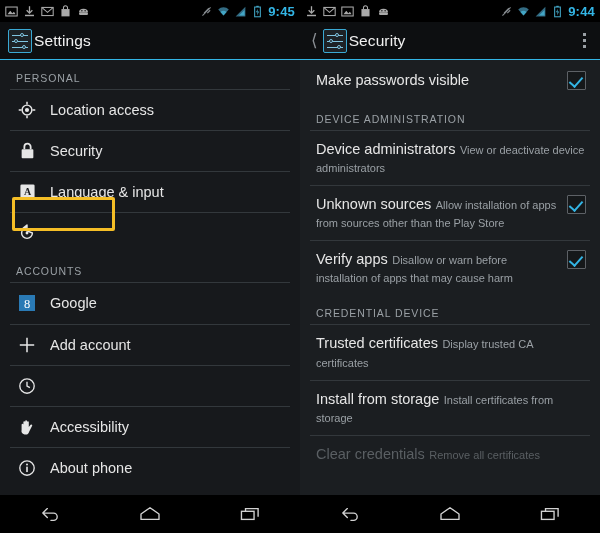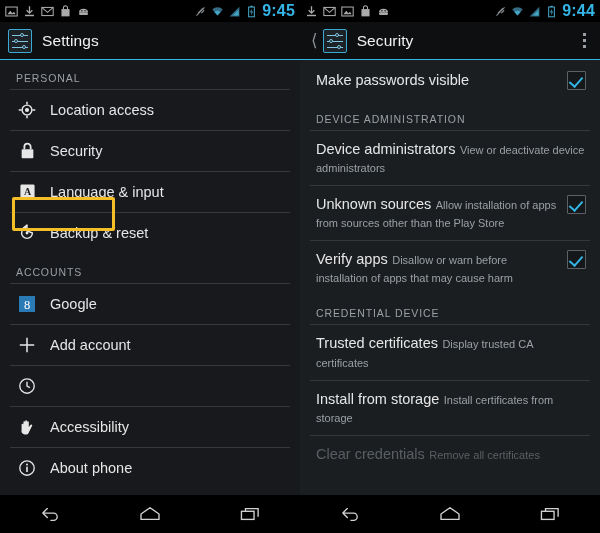--- a/index.html
+++ b/index.html
@@ -16,21 +16,21 @@
   .panel.right { background: #1b1e21; }
 
   
   .statusbar {
     height: 22px; background: #000; display: flex; align-items: center;
     padding: 0 5px; flex: 0 0 22px;
   }
   .sb-left { display: flex; align-items: center; gap: 5px; }
   .sb-right { margin-left: auto; display: flex; align-items: center; gap: 4px; }
   .sb-ico { width: 13px; height: 13px; display: block; opacity: .85; }
-  .sb-time { color: #33b5e5; font-size: 16px; font-weight: bold; letter-spacing: .2px; }
+  .sb-time { color: #33b5e5; font-size: 13px; font-weight: bold; letter-spacing: .2px; }
 
   
   .actionbar {
     height: 38px; background: #0d0f11; display: flex; align-items: center;
     padding: 0 8px; flex: 0 0 38px; border-bottom: 1px solid #33b5e5;
     position: relative;
   }
   .back-chev {
     color: #8a8f94; font-size: 17px; line-height: 1; margin-right: 2px;
     padding: 0 3px; font-family: "Liberation Serif", serif;
@@ -43,21 +43,21 @@
   .app-icon i:nth-child(1) { top: 5px; }
   .app-icon i:nth-child(2) { top: 11px; }
   .app-icon i:nth-child(3) { top: 17px; }
   .app-icon b {
     position: absolute; width: 4px; height: 4px; border-radius: 50%;
     background: #1d2226; border: 1.3px solid #7fc4e0;
   }
   .app-icon b:nth-of-type(1) { top: 3px; left: 11px; }
   .app-icon b:nth-of-type(2) { top: 9px; left: 5px; }
   .app-icon b:nth-of-type(3) { top: 15px; left: 13px; }
-  .ab-title { color: #f1f1f1; font-size: 15.5px; margin-left: 10px; letter-spacing: .1px; }
+  .ab-title { color: #f1f1f1; font-size: 15.5px; margin-left: 2px; letter-spacing: .1px; }
   .overflow { margin-left: auto; display: flex; flex-direction: column; gap: 2.5px; padding: 4px 6px; }
   .overflow span { width: 3.5px; height: 3.5px; background: #9aa0a5; display: block; }
 
   
   .body { flex: 1; overflow: hidden; position: relative; }
   .section-hdr {
     color: #9aa0a5; font-size: 10.5px; font-weight: normal; letter-spacing: .9px;
     padding: 12px 0 5px 16px;
   }
   .divider { height: 1px; background: #33383c; margin: 0 10px; }
@@ -200,21 +200,20 @@
       </div>
       <div class="divider"></div>
 
       <div class="row">
         <span class="row-ico">
           <svg width="18" height="18" viewBox="0 0 20 20">
             <path d="M16 10 A6 6 0 1 1 10 4 L10 1.2 L5.8 4.6 L10 7.6 Z" fill="none" stroke="#e6e6e6" stroke-width="1.6" stroke-linejoin="round"></path>
             <circle cx="10" cy="10" r="1.6" fill="#e6e6e6"></circle>
           </svg>
         </span>
-        <span class="row-title">Backup &amp; reset</span>
       </div>
 
       <div class="section-hdr">ACCOUNTS</div>
       <div class="divider"></div>
 
       <div class="row">
         <span class="row-ico">
           <svg width="18" height="18" viewBox="0 0 18 18">
             <rect x="1" y="1" width="16" height="16" fill="#2a7ab5"></rect>
             <text x="9" y="13.5" font-size="12.5" font-family="Liberation Serif, serif" fill="#ffffff" text-anchor="middle">8</text>

